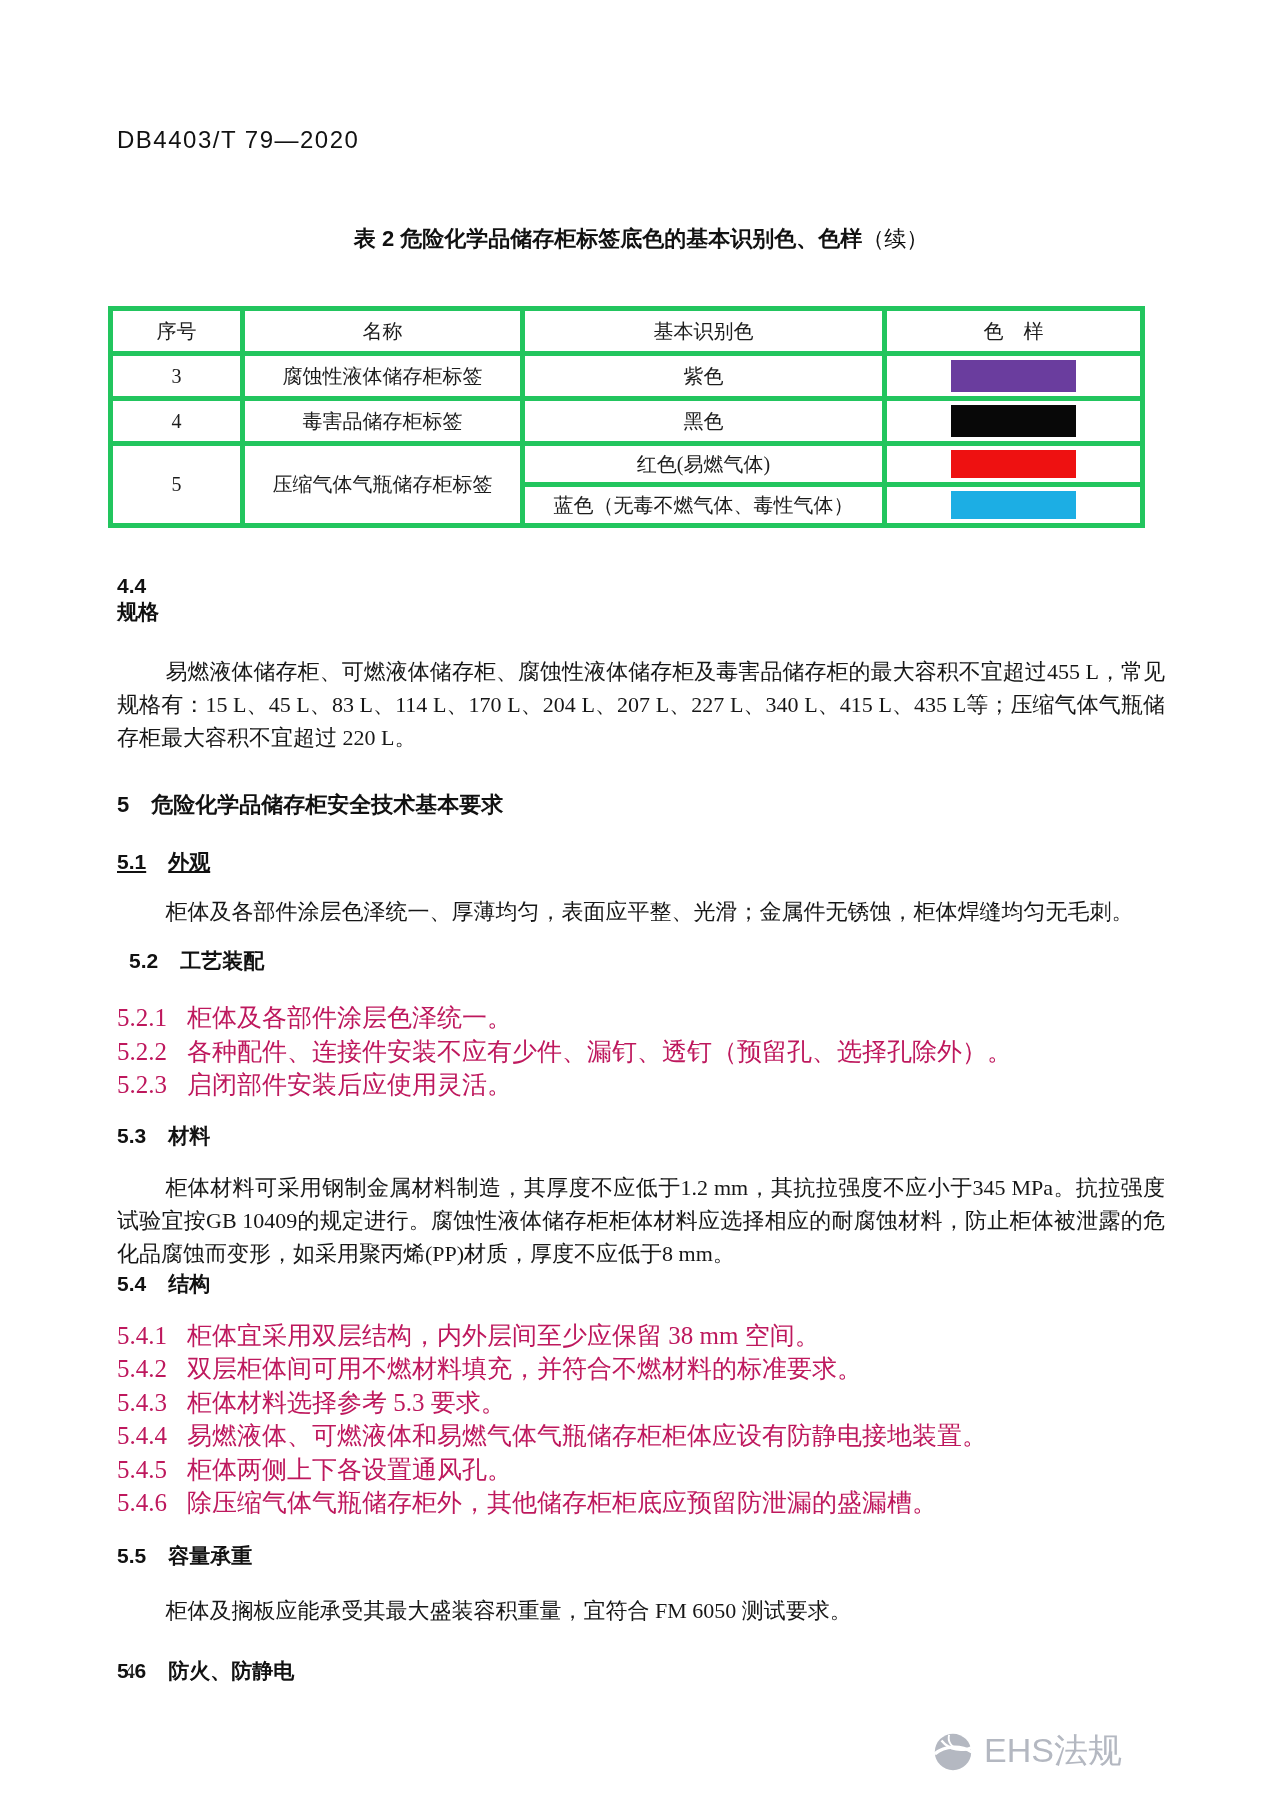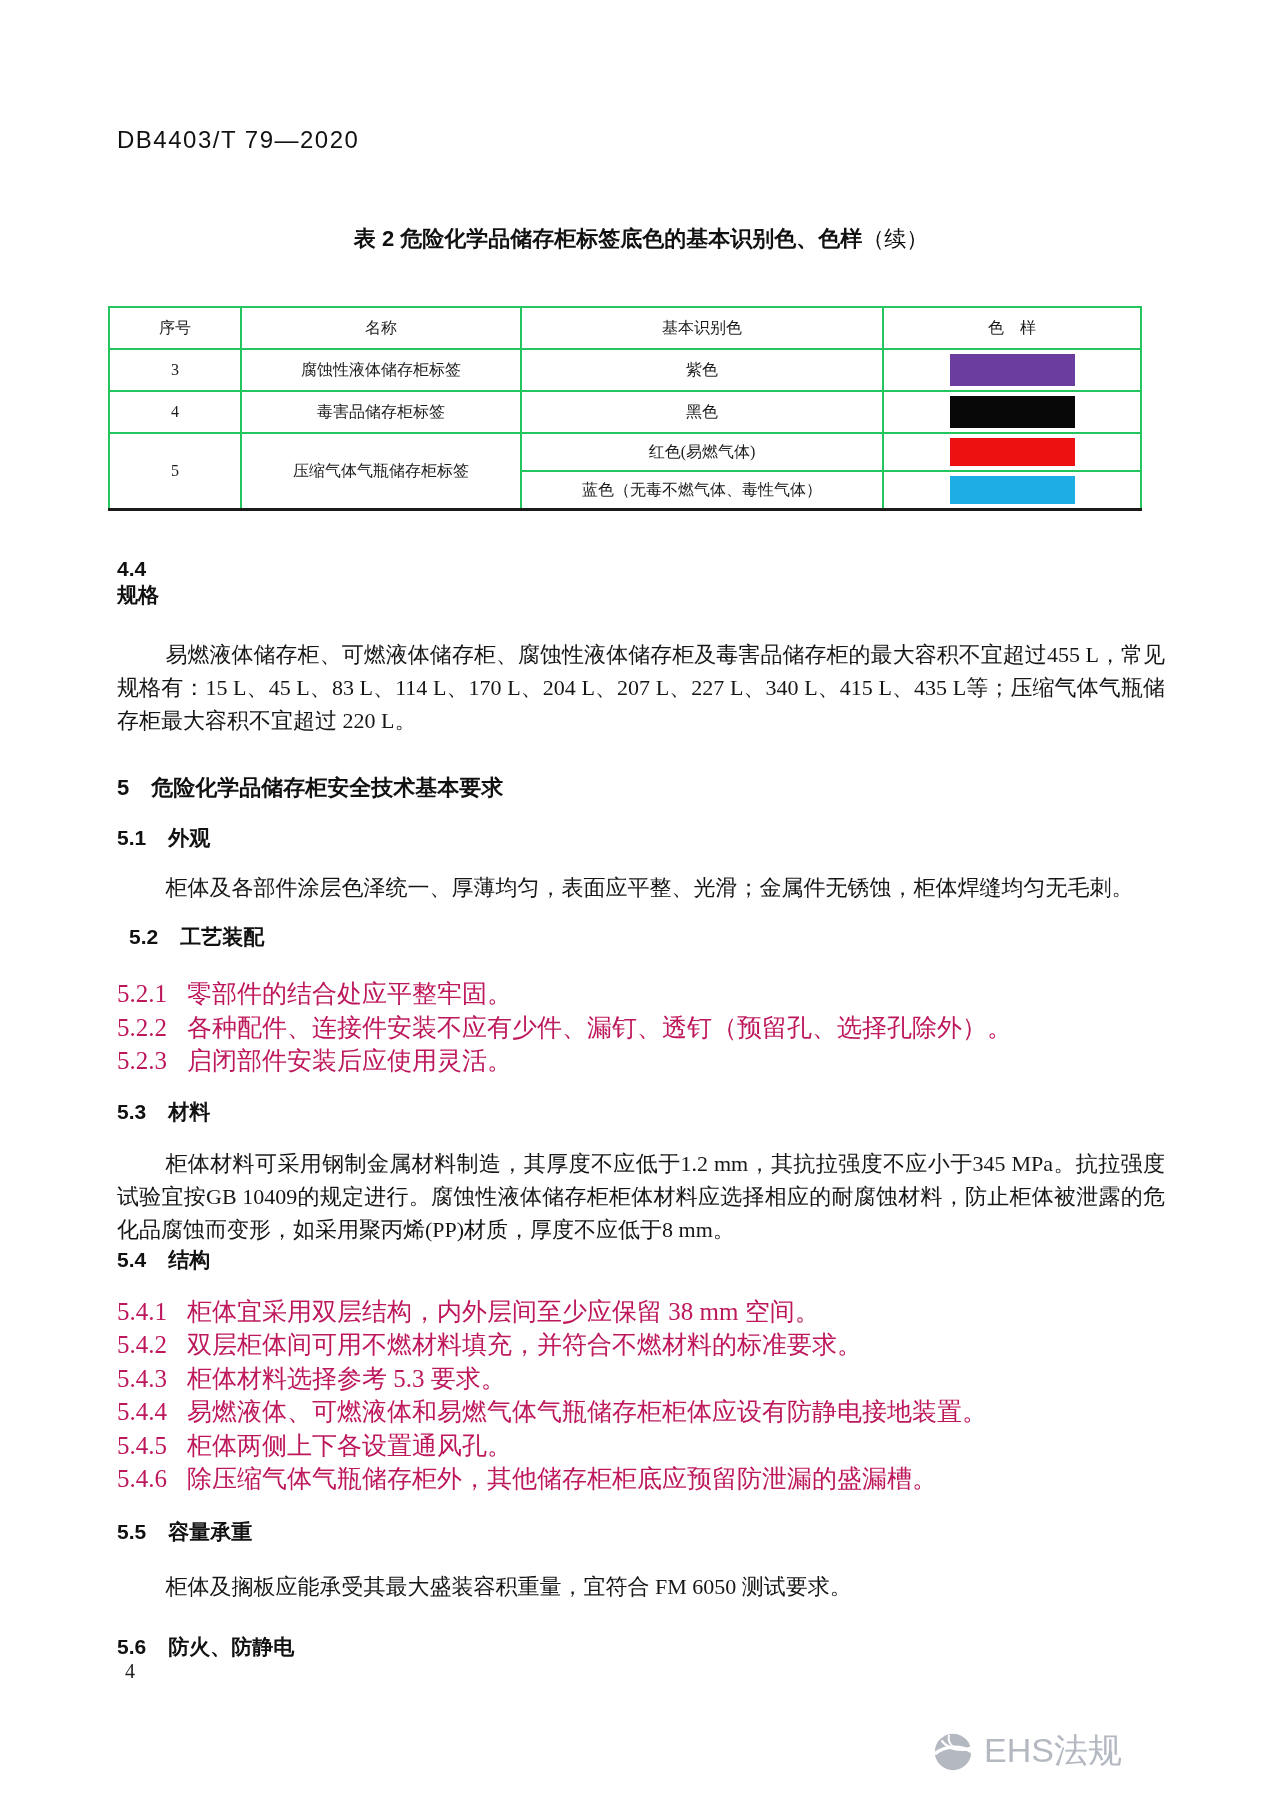--- a/index.html
+++ b/index.html
@@ -31,23 +31,23 @@
 
   table.spec {
     margin-top:52px; margin-left:-9px;
     border-collapse:collapse;
     width:1032px;
     table-layout:fixed;
   }
   table.spec col.c1{width:132px;} table.spec col.c2{width:280px;}
   table.spec col.c3{width:362px;} table.spec col.c4{width:258px;}
   table.spec th, table.spec td {
-    border:2px solid #22c55e;
+    border:5px solid #22c55e;
     text-align:center; vertical-align:middle;
-    font-size:16px; font-weight:normal;
+    font-size:20px; font-weight:normal;
     padding:0;
   }
   table.spec { border:2px solid #1a1a1a; border-bottom-width:3px; }
   table.spec tr.hdr th { height:40px; }
   table.spec tr.row td { height:40px; }
   table.spec tr.sub td { height:36px; }
   .swatch { margin:0 auto; width:125px; height:32px; }
   .swatch.small { height:28px; }
 
   .hd {
@@ -65,21 +65,21 @@
   }
   .clauses { font-size:25px; line-height:33.5px; color:#be185d; }
   .clause { display:flex; }
   .clause .clause-num { flex:0 0 auto; margin-right:20px; }
   .clause .clause-text { flex:1 1 auto; text-align:left; }
 
   
   .mt-h44 { margin-top:46px;flex-direction:column; }
   .mt-p44 { margin-top:29px; }
   .mt-h5  { margin-top:36px; }
-  .mt-h51 { margin-top:21px; }
+  .mt-h51 { margin-top:28px;text-decoration:underline; }
   .mt-p51 { margin-top:19px; }
   .mt-h52 { margin-top:19px;margin-left:12px; }
   .mt-c52 { margin-top:26px; }
   .mt-h53 { margin-top:20px; }
   .mt-p53 { margin-top:21px; }
   .mt-h54 { }
   .mt-c54 { margin-top:21px; }
   .mt-h55 { margin-top:22px; }
   .mt-p55 { margin-top:24px; }
   .mt-h56 { margin-top:30px; }
@@ -173,21 +173,21 @@
     </div>
     <div class="para mt-p51">柜体及各部件涂层色泽统一、厚薄均匀，表面应平整、光滑；金属件无锈蚀，柜体焊缝均匀无毛刺。</div>
 
     <div class="hd mt-h52">
       <span class="num">5.2</span>
       <span>工艺装配</span>
     </div>
     <div class="clauses mt-c52">
       <div class="clause">
         <span class="clause-num">5.2.1</span>
-        <span class="clause-text">零部件的结合处应平整牢固。</span>
+        <span class="clause-text">柜体及各部件涂层色泽统一。</span>
       </div>
       <div class="clause">
         <span class="clause-num">5.2.2</span>
         <span class="clause-text">各种配件、连接件安装不应有少件、漏钉、透钉（预留孔、选择孔除外）。</span>
       </div>
       <div class="clause">
         <span class="clause-num">5.2.3</span>
         <span class="clause-text">启闭部件安装后应使用灵活。</span>
       </div>
     </div>

